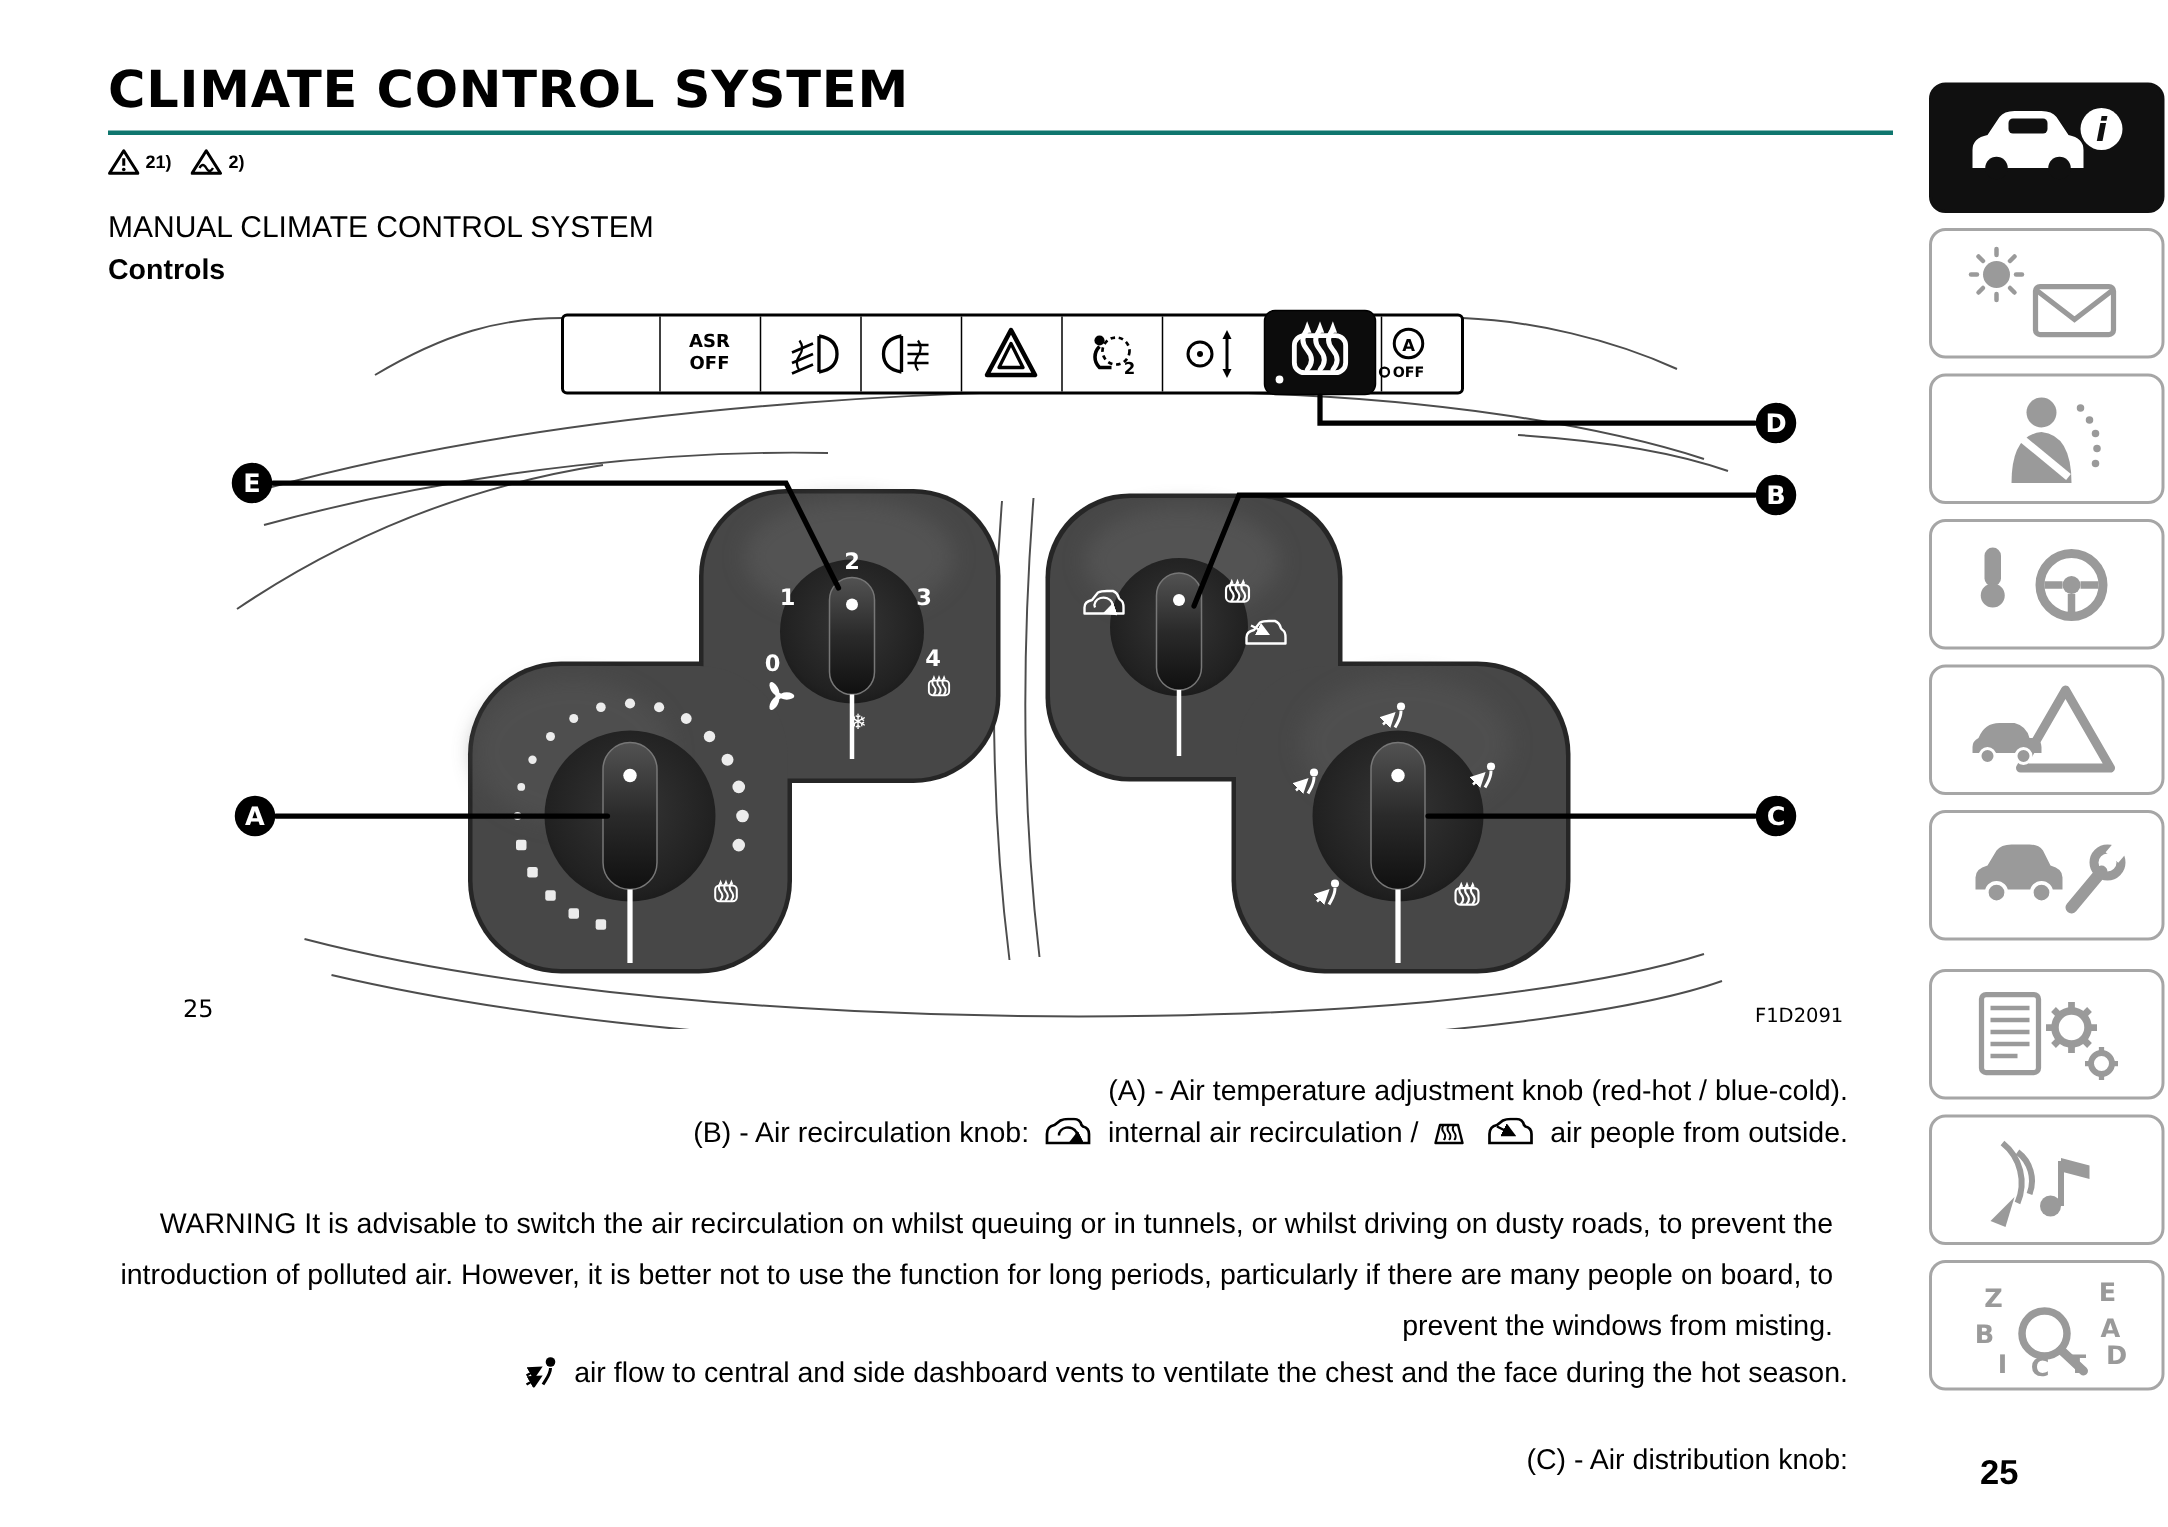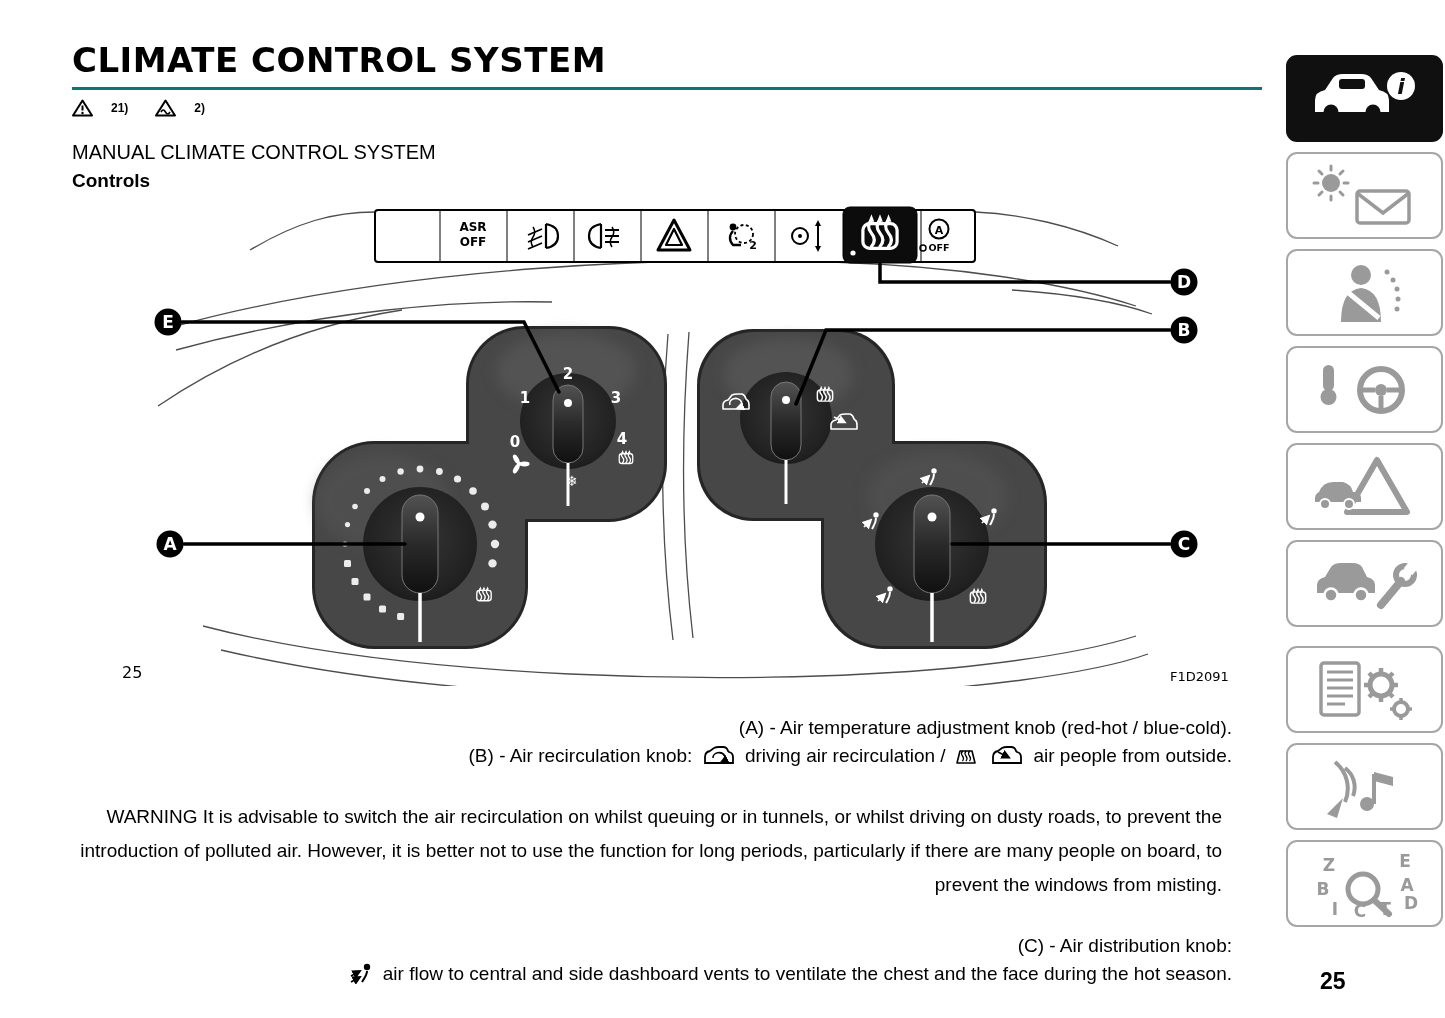--- a/index.html
+++ b/index.html
@@ -3,21 +3,21 @@
 <meta charset="utf-8">
 <style>
   html,body{margin:0;padding:0;}
   body{
     width:1445px;height:1018px;position:relative;background:#fff;color:#000;
     font-family:"Liberation Sans",sans-serif;overflow:hidden;
   }
   .main{position:absolute;left:72px;top:40px;width:1190px;}
   .title-wrap{border-bottom:3px solid #0f766e;padding-bottom:7px;}
   h1.title{margin:0;font-family:"DejaVu Sans",sans-serif;font-size:34px;font-weight:800;letter-spacing:.5px;line-height:40px;}
-  .warn-row{margin-top:8px;display:flex;align-items:center;gap:18px;height:20px;}
+  .warn-row{margin-top:8px;display:flex;align-items:center;gap:4px;height:20px;}
   .wref{font-size:12px;font-weight:bold;margin-right:9px;}
   .subtitle{margin-top:23px;font-size:20px;line-height:23px;}
   .controls-h{margin-top:6px;font-size:19px;font-weight:bold;line-height:22px;}
   .figure{margin-top:14px;position:relative;width:1190px;height:480px;}
   .bodytext{margin-top:28px;font-size:19px;width:1160px;text-align:right;}
   .line{margin:0;line-height:28px;}
   .para{margin:30px 0 0 0;line-height:34px;width:1150px;}
   .lc{margin-top:30px;}
   .inline-ico{vertical-align:-4px;margin:0 4px;}
   svg text{font-family:"DejaVu Sans",sans-serif;}
@@ -303,52 +303,52 @@
         <span>(B) - Air recirculation knob:</span>
         <svg class="inline-ico" width="34" height="20" viewBox="0 0 34 20">
           <defs>
               <marker id="ar1" markerWidth="6" markerHeight="6" refX="4" refY="3" orient="auto">
                 <path d="M0,0 L6,3 L0,6 Z" fill="#000"></path>
               </marker>
             </defs>
           <path d="M3,17 L3,11 Q3,6 8,5 L12,2 Q14,1 17,1 L21,1 Q25,1 26,5 L27,6 Q31,7 31,11 L31,17 Z" stroke="#000" stroke-width="1.8" fill="none"></path>
           <path d="M11,12 a6,5 0 1 1 9,4" stroke="#000" stroke-width="1.6" fill="none" marker-end="url(#ar1)"></path>
         </svg>
-        <span>driving air recirculation /</span>
+        <span>internal air recirculation /</span>
         <svg class="inline-ico" width="22" height="20" viewBox="0 0 22 20">
           <path d="M2,17 L5,5 L17,5 L20,17 Z" stroke="#000" stroke-width="1.6" fill="none" stroke-linejoin="round"></path>
           <path d="M7.5,15 q2,-2.5 0,-5 q-2,-2.5 0,-5 M11,15 q2,-2.5 0,-5 q-2,-2.5 0,-5 M14.5,15 q2,-2.5 0,-5 q-2,-2.5 0,-5" stroke="#000" stroke-width="1.3" fill="none"></path>
         </svg>
         <svg class="inline-ico" width="34" height="20" viewBox="0 0 34 20">
           <defs>
               <marker id="ar2" markerWidth="6" markerHeight="6" refX="4" refY="3" orient="auto">
                 <path d="M0,0 L6,3 L0,6 Z" fill="#000"></path>
               </marker>
             </defs>
           <path d="M3,17 L3,11 Q3,6 8,5 L12,2 Q14,1 17,1 L21,1 Q25,1 26,5 L27,6 Q31,7 31,11 L31,17 Z" stroke="#000" stroke-width="1.8" fill="none"></path>
           <path d="M8,6 L18,11" stroke="#000" stroke-width="1.6" fill="none" marker-end="url(#ar2)"></path>
         </svg>
         <span>air people from outside.</span>
       </p>
       <p class="para">WARNING It is advisable to switch the air recirculation on whilst queuing or in tunnels, or whilst driving on dusty roads, to prevent the introduction of polluted air. However, it is better not to use the function for long periods, particularly if there are many people on board, to prevent the windows from misting.</p>
-      <p class="line lc">(C) - Air distribution knob:</p>
       <p class="line">
         <svg class="inline-ico" width="26" height="22" viewBox="0 0 26 22">
           <defs>
               <marker id="ar3" markerWidth="6" markerHeight="6" refX="4" refY="3" orient="auto">
                 <path d="M0,0 L6,3 L0,6 Z" fill="#000"></path>
               </marker>
             </defs>
           <circle cx="19" cy="5" r="3.2" fill="#000"></circle>
           <path d="M19,9 C19,13 17,15 14,20" stroke="#000" stroke-width="2" fill="none"></path>
           <path d="M3,14 L11,9.5" stroke="#000" stroke-width="1.6" fill="none" marker-end="url(#ar3)"></path>
           <path d="M3,20 L11,15.5" stroke="#000" stroke-width="1.6" fill="none" marker-end="url(#ar3)"></path>
         </svg>
         <span>air flow to central and side dashboard vents to ventilate the chest and the face during the hot season.</span>
       </p>
+      <p class="line lc">(C) - Air distribution knob:</p>
     </div>
   </div>
 
   <div class="sidebar">
 
     <div class="sb-item active">
       <svg width="120" height="70" viewBox="0 0 120 70">
         <path d="M10,48 L10,36 Q10,28 20,26 L28,14 Q31,10 38,10 L56,10 Q63,10 66,14 L74,26 Q84,28 84,36 L84,48 Z" fill="#fff"></path>
         <rect x="34" y="15" width="26" height="10" rx="3" fill="#101010"></rect>
         <circle cx="26" cy="48" r="7.5" fill="#101010"></circle>

